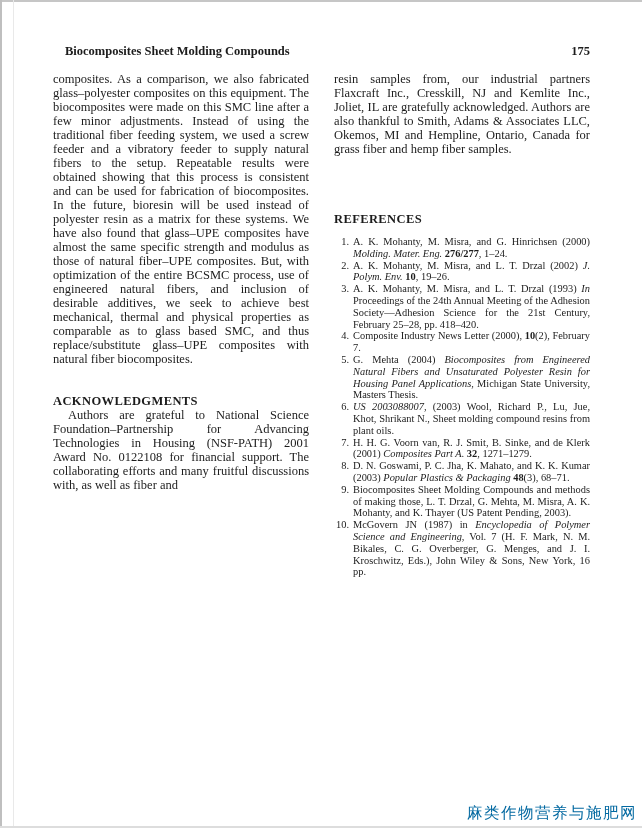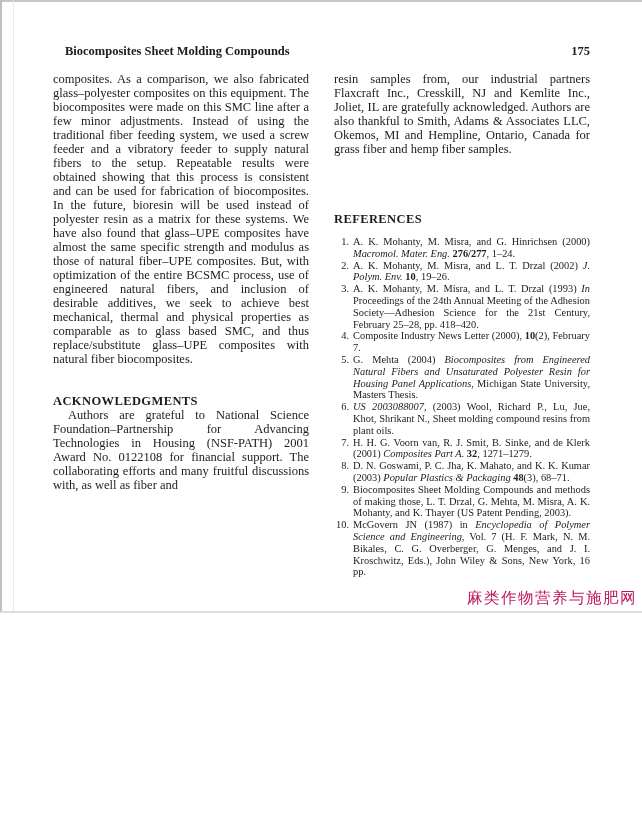--- a/index.html
+++ b/index.html
@@ -1,19 +1,19 @@
 <!DOCTYPE html>
 <html><head>
 <meta charset="utf-8">
 <style>
   html, body { margin: 0; padding: 0; background: #ffffff; }
   .page {
     position: relative;
     width: 642px;
-    height: 613px;
+    height: 828px;
     background: #ffffff;
     font-family: "Liberation Serif", serif;
     color: #1c1c1c;
     overflow: hidden;
   }
   .edge-top    { position: absolute; top: 0; left: 0; width: 642px; height: 2px; background: #c6c6c6; }
   .edge-left   { position: absolute; top: 0; left: 0; width: 2px; height: 828px; background: #bfbfbf; }
   .edge-left-inner { position: absolute; top: 0; left: 13px; width: 1px; height: 828px; background: #e9e9e9; }
   .edge-bottom { position: absolute; bottom: 0; left: 0; width: 642px; height: 2px; background: #dddddd; }
 
@@ -53,21 +53,21 @@
     font-size: 10.4px;
     line-height: 11.8px;
   }
   .ref-list li { display: flex; }
   .ref-num  { flex: 0 0 15px; text-align: right; margin-right: 4px; }
   .ref-text { flex: 1; text-align: justify; }
 
   .watermark {
     position: absolute;
     right: 5px; bottom: 6px;
-    color: #be185d;
+    color: #0369a1;
     text-align: center;
     line-height: 1.08;
     user-select: none;
   }
   .wm-cn  { font-size: 15.5px; letter-spacing: 1.5px; }
   .wm-url { font-size: 14.5px; }
 </style>
 </head>
 <body>
 
@@ -87,21 +87,21 @@
     <div class="section-heading ack-heading">ACKNOWLEDGMENTS</div>
     <p class="ack-para">Authors are grateful to National Science Foundation–Partnership for Advancing Technologies in Housing (NSF-PATH) 2001 Award No. 0122108 for financial support. The collaborating efforts and many fruitful discussions with, as well as fiber and</p>
   </div>
 
   <div class="col col-right">
     <p>resin samples from, our industrial partners Flaxcraft Inc., Cresskill, NJ and Kemlite Inc., Joliet, IL are gratefully acknowledged. Authors are also thankful to Smith, Adams &amp; Associates LLC, Okemos, MI and Hempline, Ontario, Canada for grass fiber and hemp fiber samples.</p>
     <div class="section-heading ref-heading">REFERENCES</div>
     <ol class="ref-list">
         <li>
           <span class="ref-num">1.</span>
-          <span class="ref-text"><span>A. K. Mohanty, M. Misra, and G. Hinrichsen (2000) </span><i>Macromol. Mater. Eng.</i><span> </span><b>276/277</b><span>, 1–24.</span></span>
+          <span class="ref-text"><span>A. K. Mohanty, M. Misra, and G. Hinrichsen (2000) </span><i>Molding. Mater. Eng.</i><span> </span><b>276/277</b><span>, 1–24.</span></span>
         </li>
         <li>
           <span class="ref-num">2.</span>
           <span class="ref-text"><span>A. K. Mohanty, M. Misra, and L. T. Drzal (2002) </span><i>J. Polym. Env.</i><span> </span><b>10</b><span>, 19–26.</span></span>
         </li>
         <li>
           <span class="ref-num">3.</span>
           <span class="ref-text"><span>A. K. Mohanty, M. Misra, and L. T. Drzal (1993) </span><i>In</i><span> Proceedings of the 24th Annual Meeting of the Adhesion Society—Adhesion Science for the 21st Century, February 25–28, pp. 418–420.</span></span>
         </li>
         <li>

